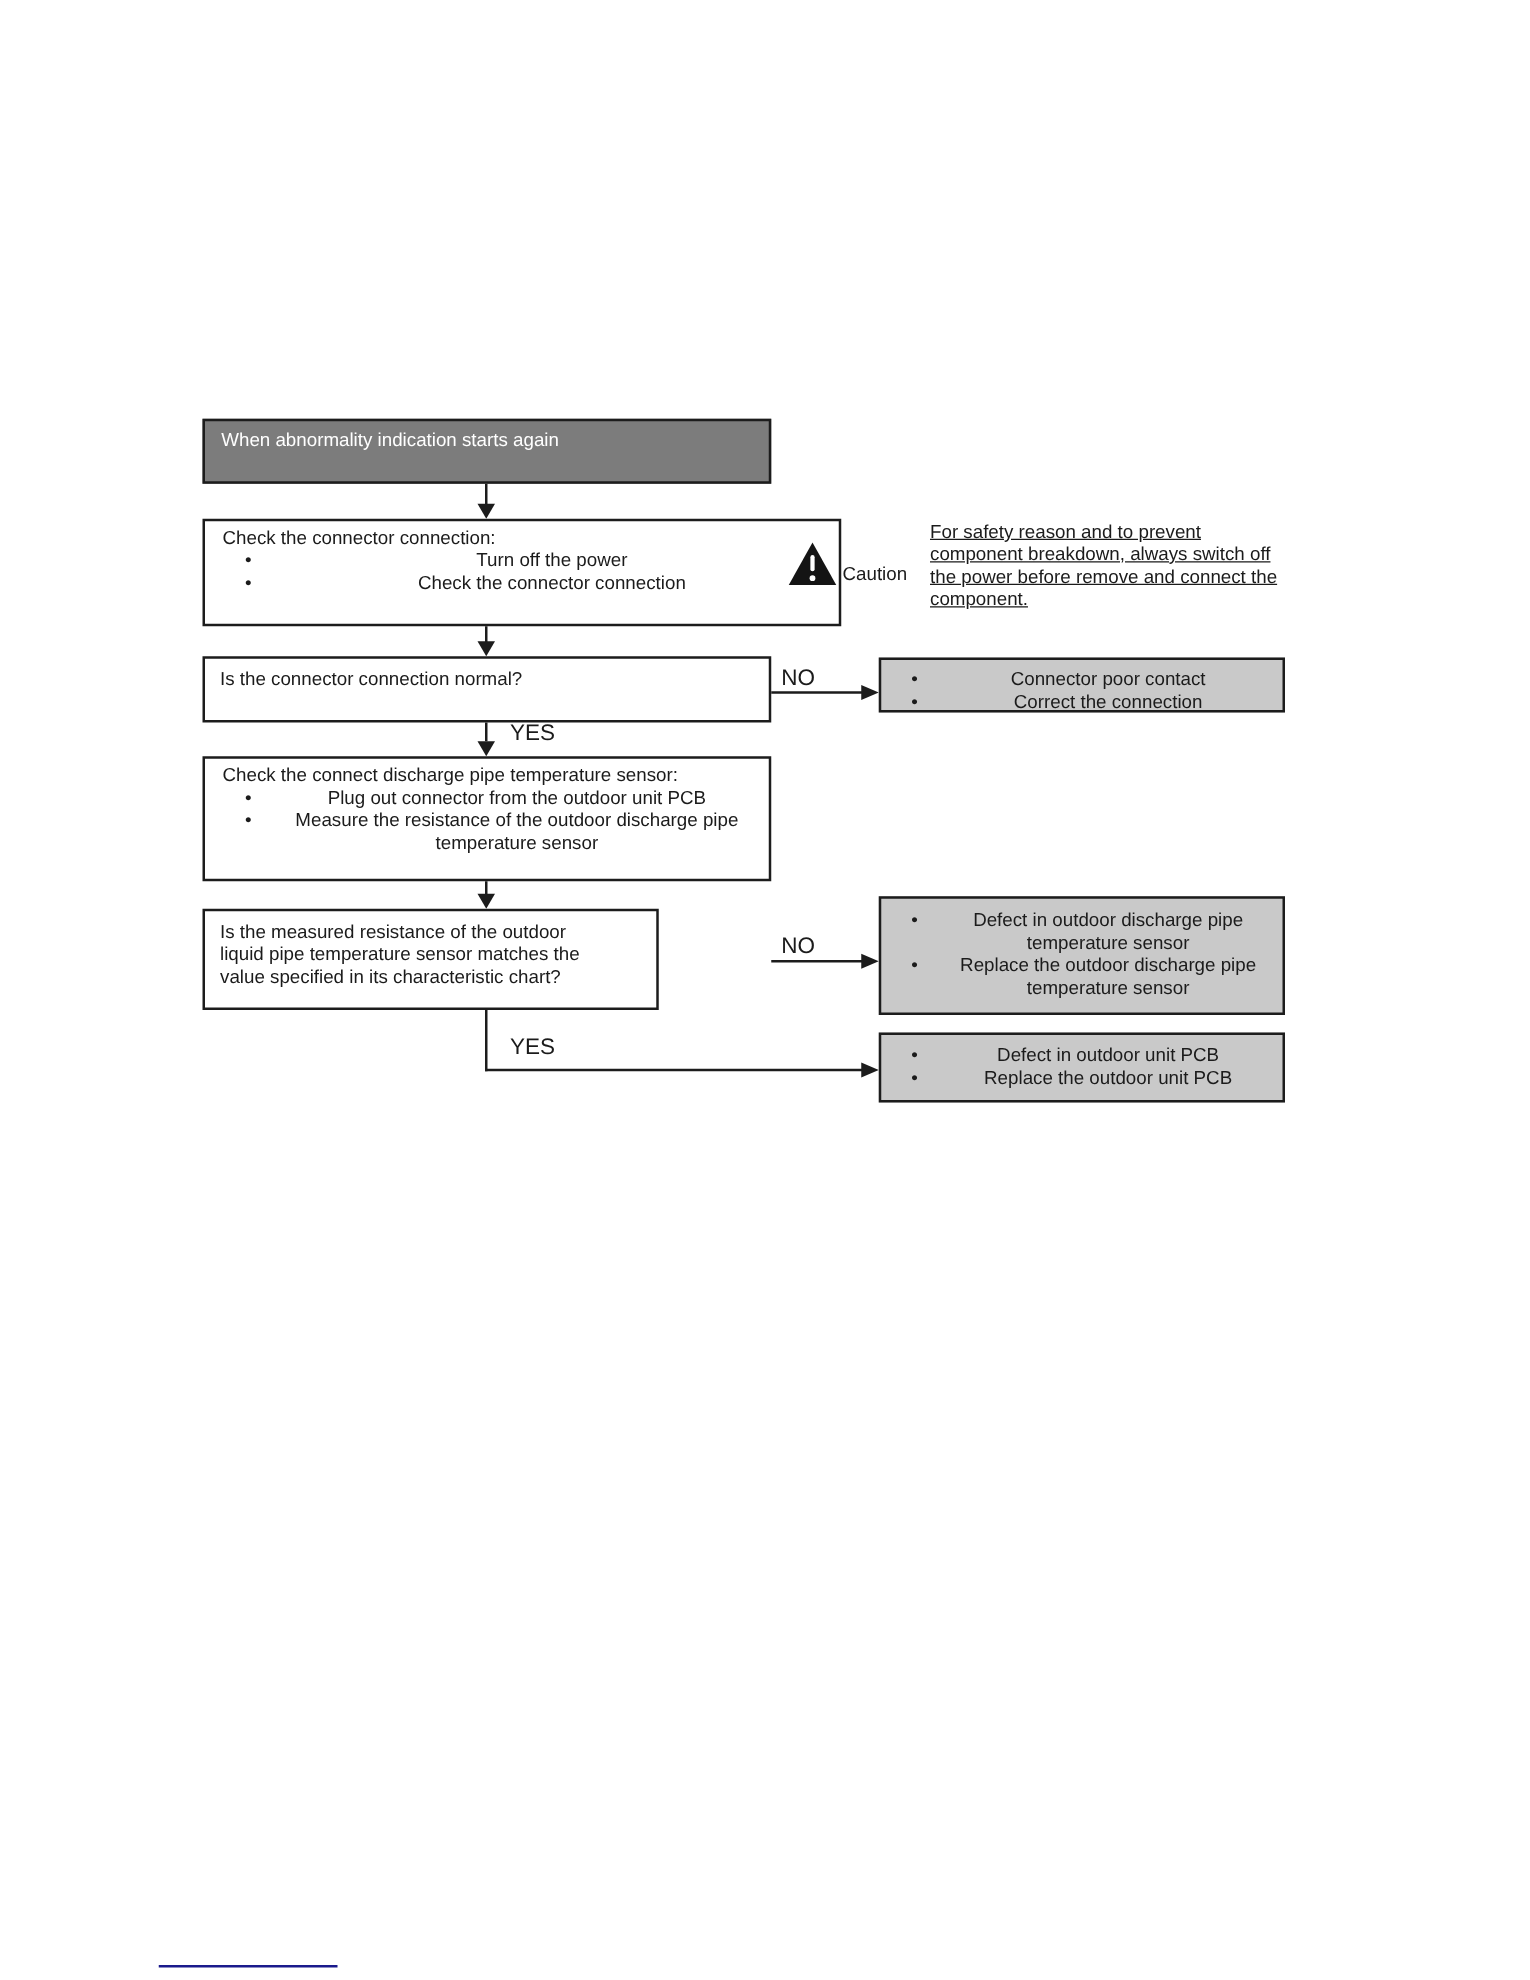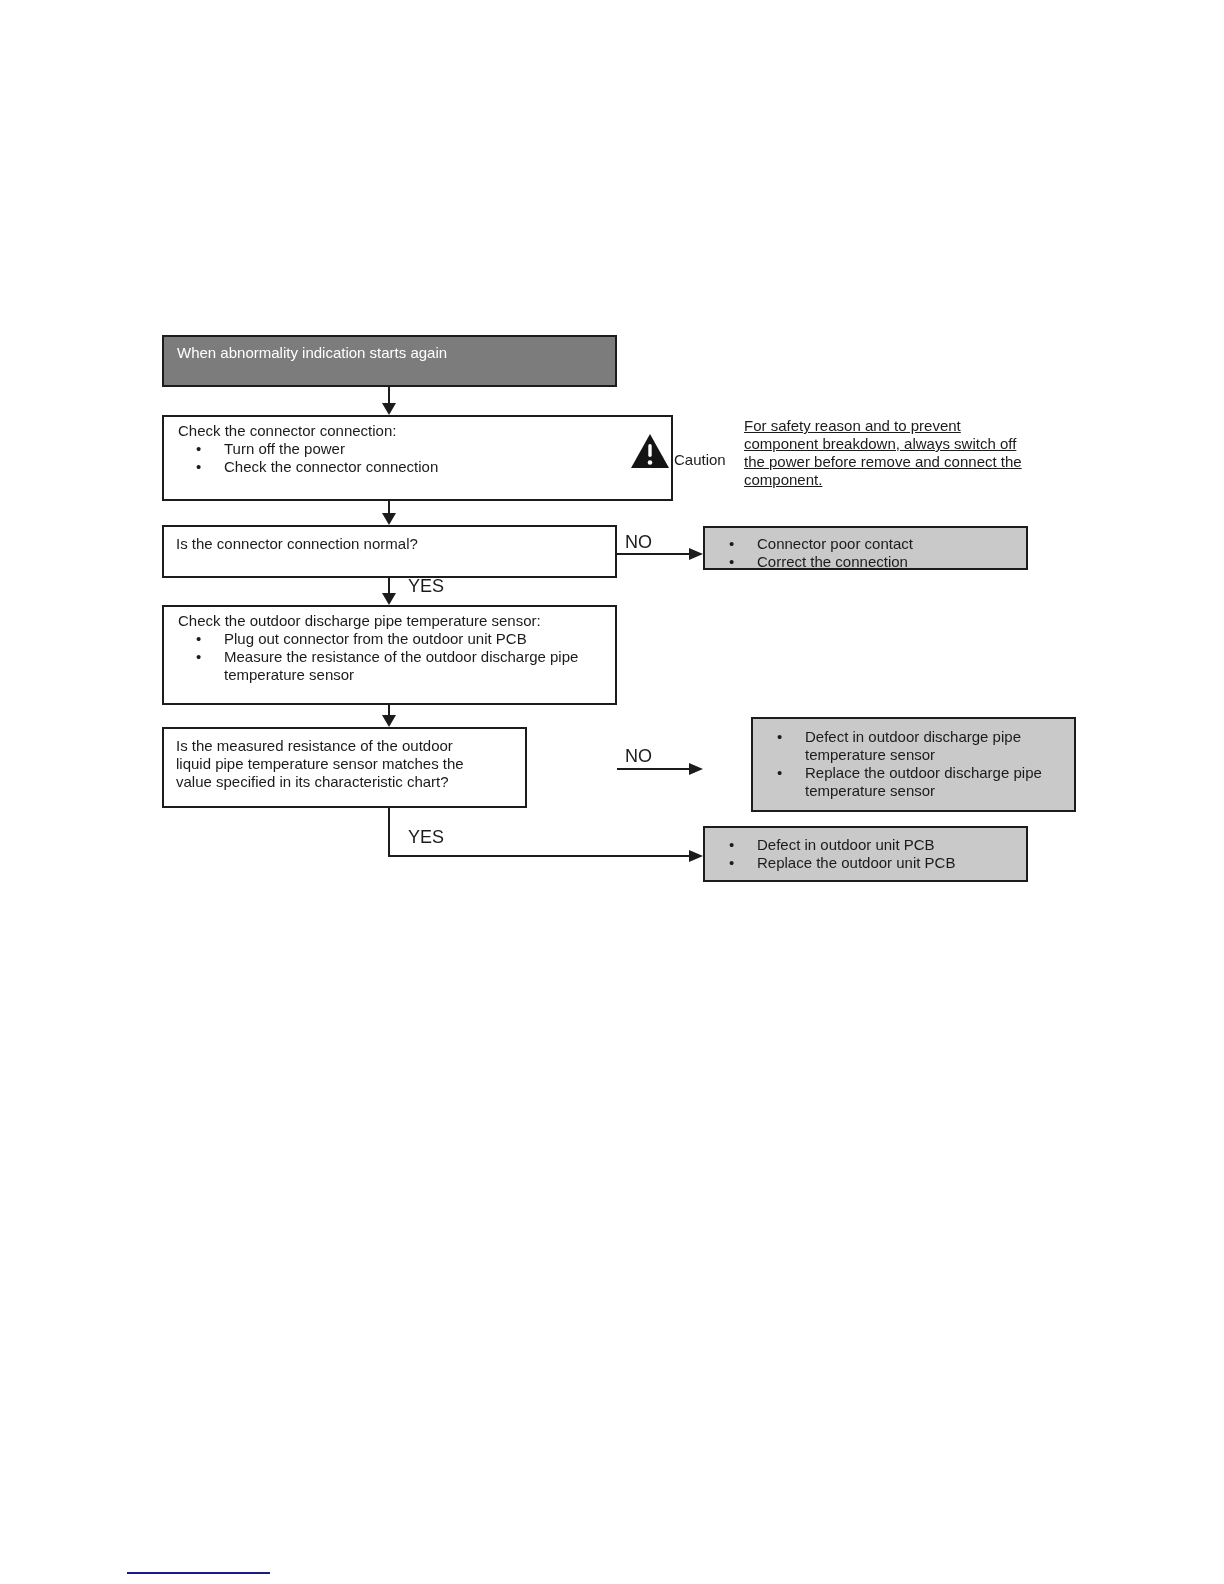--- a/index.html
+++ b/index.html
@@ -40,20 +40,21 @@
     border: 2px solid var(--line-color, #1c1c1c);
     padding: 5px 10px;
   }
   .box-title {
     padding-left: 2px;
   }
   ul.bullets {
     list-style: none;
     margin: 0;
     padding: 0;
+    text-align: center;
   }
   ul.bullets li {
     position: relative;
     padding-left: 48px;
     line-height: 18px;
   }
   ul.bullets li::before {
     content: "\2022";
     position: absolute;
     left: 20px;
@@ -165,39 +166,39 @@
       <li>Connector poor contact</li>
       <li>Correct the connection</li>
     </ul>
   </div>
 
   <div class="vshaft" style="left:388px; top:578px; width:2px; height:15px;"></div>
   <div class="head-down" style="left:382px; top:593px;"></div>
   <div class="flow-label" style="left:408px; top:578px;">YES</div>
 
   <div class="node white-box" style="left:162px; top:605px; width:455px; height:100px;">
-    <div class="box-title">Check the outdoor discharge pipe temperature sensor:</div>
+    <div class="box-title">Check the connect discharge pipe temperature sensor:</div>
     <ul class="bullets">
       <li>Plug out connector from the outdoor unit PCB</li>
       <li>Measure the resistance of the outdoor discharge pipe temperature sensor</li>
     </ul>
   </div>
 
   <div class="vshaft" style="left:388px; top:705px; width:2px; height:12px;"></div>
   <div class="head-down" style="left:382px; top:715px;"></div>
 
   <div class="node white-box" style="left:162px; top:727px; width:365px; height:81px; padding-top:8px; padding-right:40px;">
     <div>Is the measured resistance of the outdoor liquid pipe temperature sensor matches the value specified in its characteristic chart?</div>
   </div>
 
   <div class="flow-label" style="left:625px; top:748px;">NO</div>
   <div class="hshaft" style="left:617px; top:768px; width:74px; height:2px;"></div>
   <div class="head-right" style="left:689px; top:763px;"></div>
 
-  <div class="node result-box" style="left:703px; top:717px; width:325px; height:95px; padding-top:9px;margin-left:48px;">
+  <div class="node result-box" style="left:703px; top:717px; width:325px; height:95px; padding-top:9px;">
     <ul class="bullets">
       <li>Defect in outdoor discharge pipe temperature sensor</li>
       <li>Replace the outdoor discharge pipe temperature sensor</li>
     </ul>
   </div>
 
   <div class="vshaft" style="left:388px; top:808px; width:2px; height:49px;"></div>
   <div class="flow-label" style="left:408px; top:829px;">YES</div>
   <div class="hshaft" style="left:388px; top:855px; width:303px; height:2px;"></div>
   <div class="head-right" style="left:689px; top:850px;"></div>

